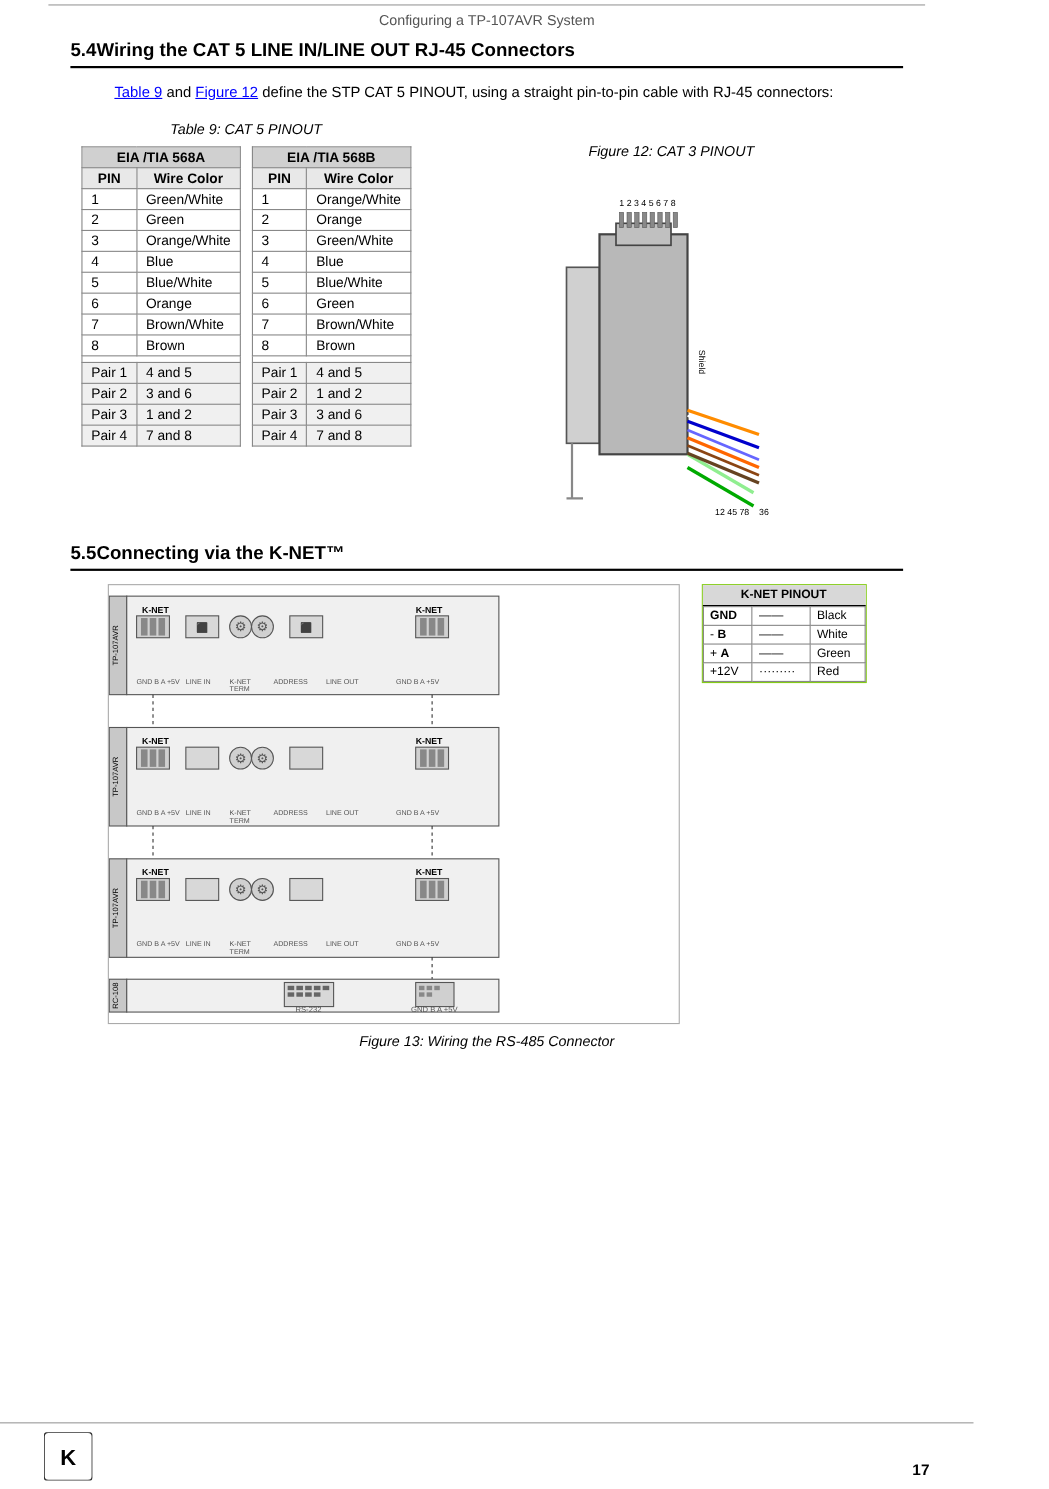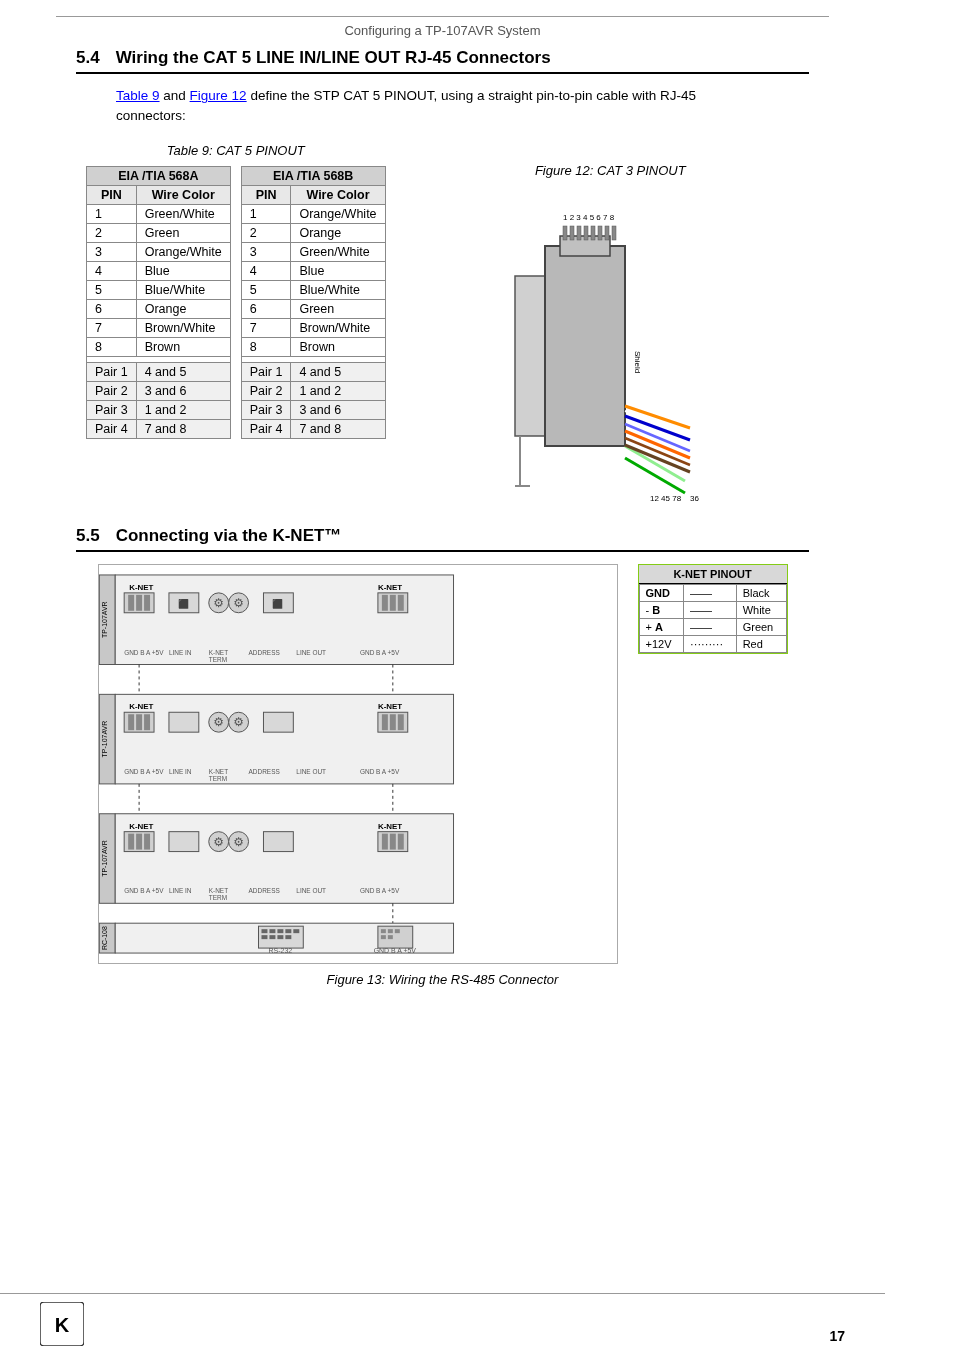--- a/index.html
+++ b/index.html
@@ -7,21 +7,21 @@
       font-family: Arial, sans-serif;
       font-size: 13px;
       background: #fff;
       color: #000;
       width: 954px;
       min-height: 1354px;
     }
     .page {
       width: 885px;
       min-height: 1354px;
-      padding: 16px;
+      padding: 4px;
       position: relative;
       background: #fff;
     }
     .top-rule {
       border-top: 1px solid #999;
       margin: 0 40px;
       padding-top: 6px;
     }
     .page-header {
       text-align: center;
@@ -29,21 +29,20 @@
       color: #555;
       margin-bottom: 10px;
       padding: 0 40px;
     }
     .content {
       padding: 0 60px 40px 60px;
     }
     .section-heading {
       display: flex;
       align-items: baseline;
-      gap: 16px;
       margin-bottom: 12px;
       border-bottom: 2px solid #000;
       padding-bottom: 4px;
     }
     .section-number {
       font-size: 17px;
       font-weight: bold;
       white-space: nowrap;
     }
     .section-title {

